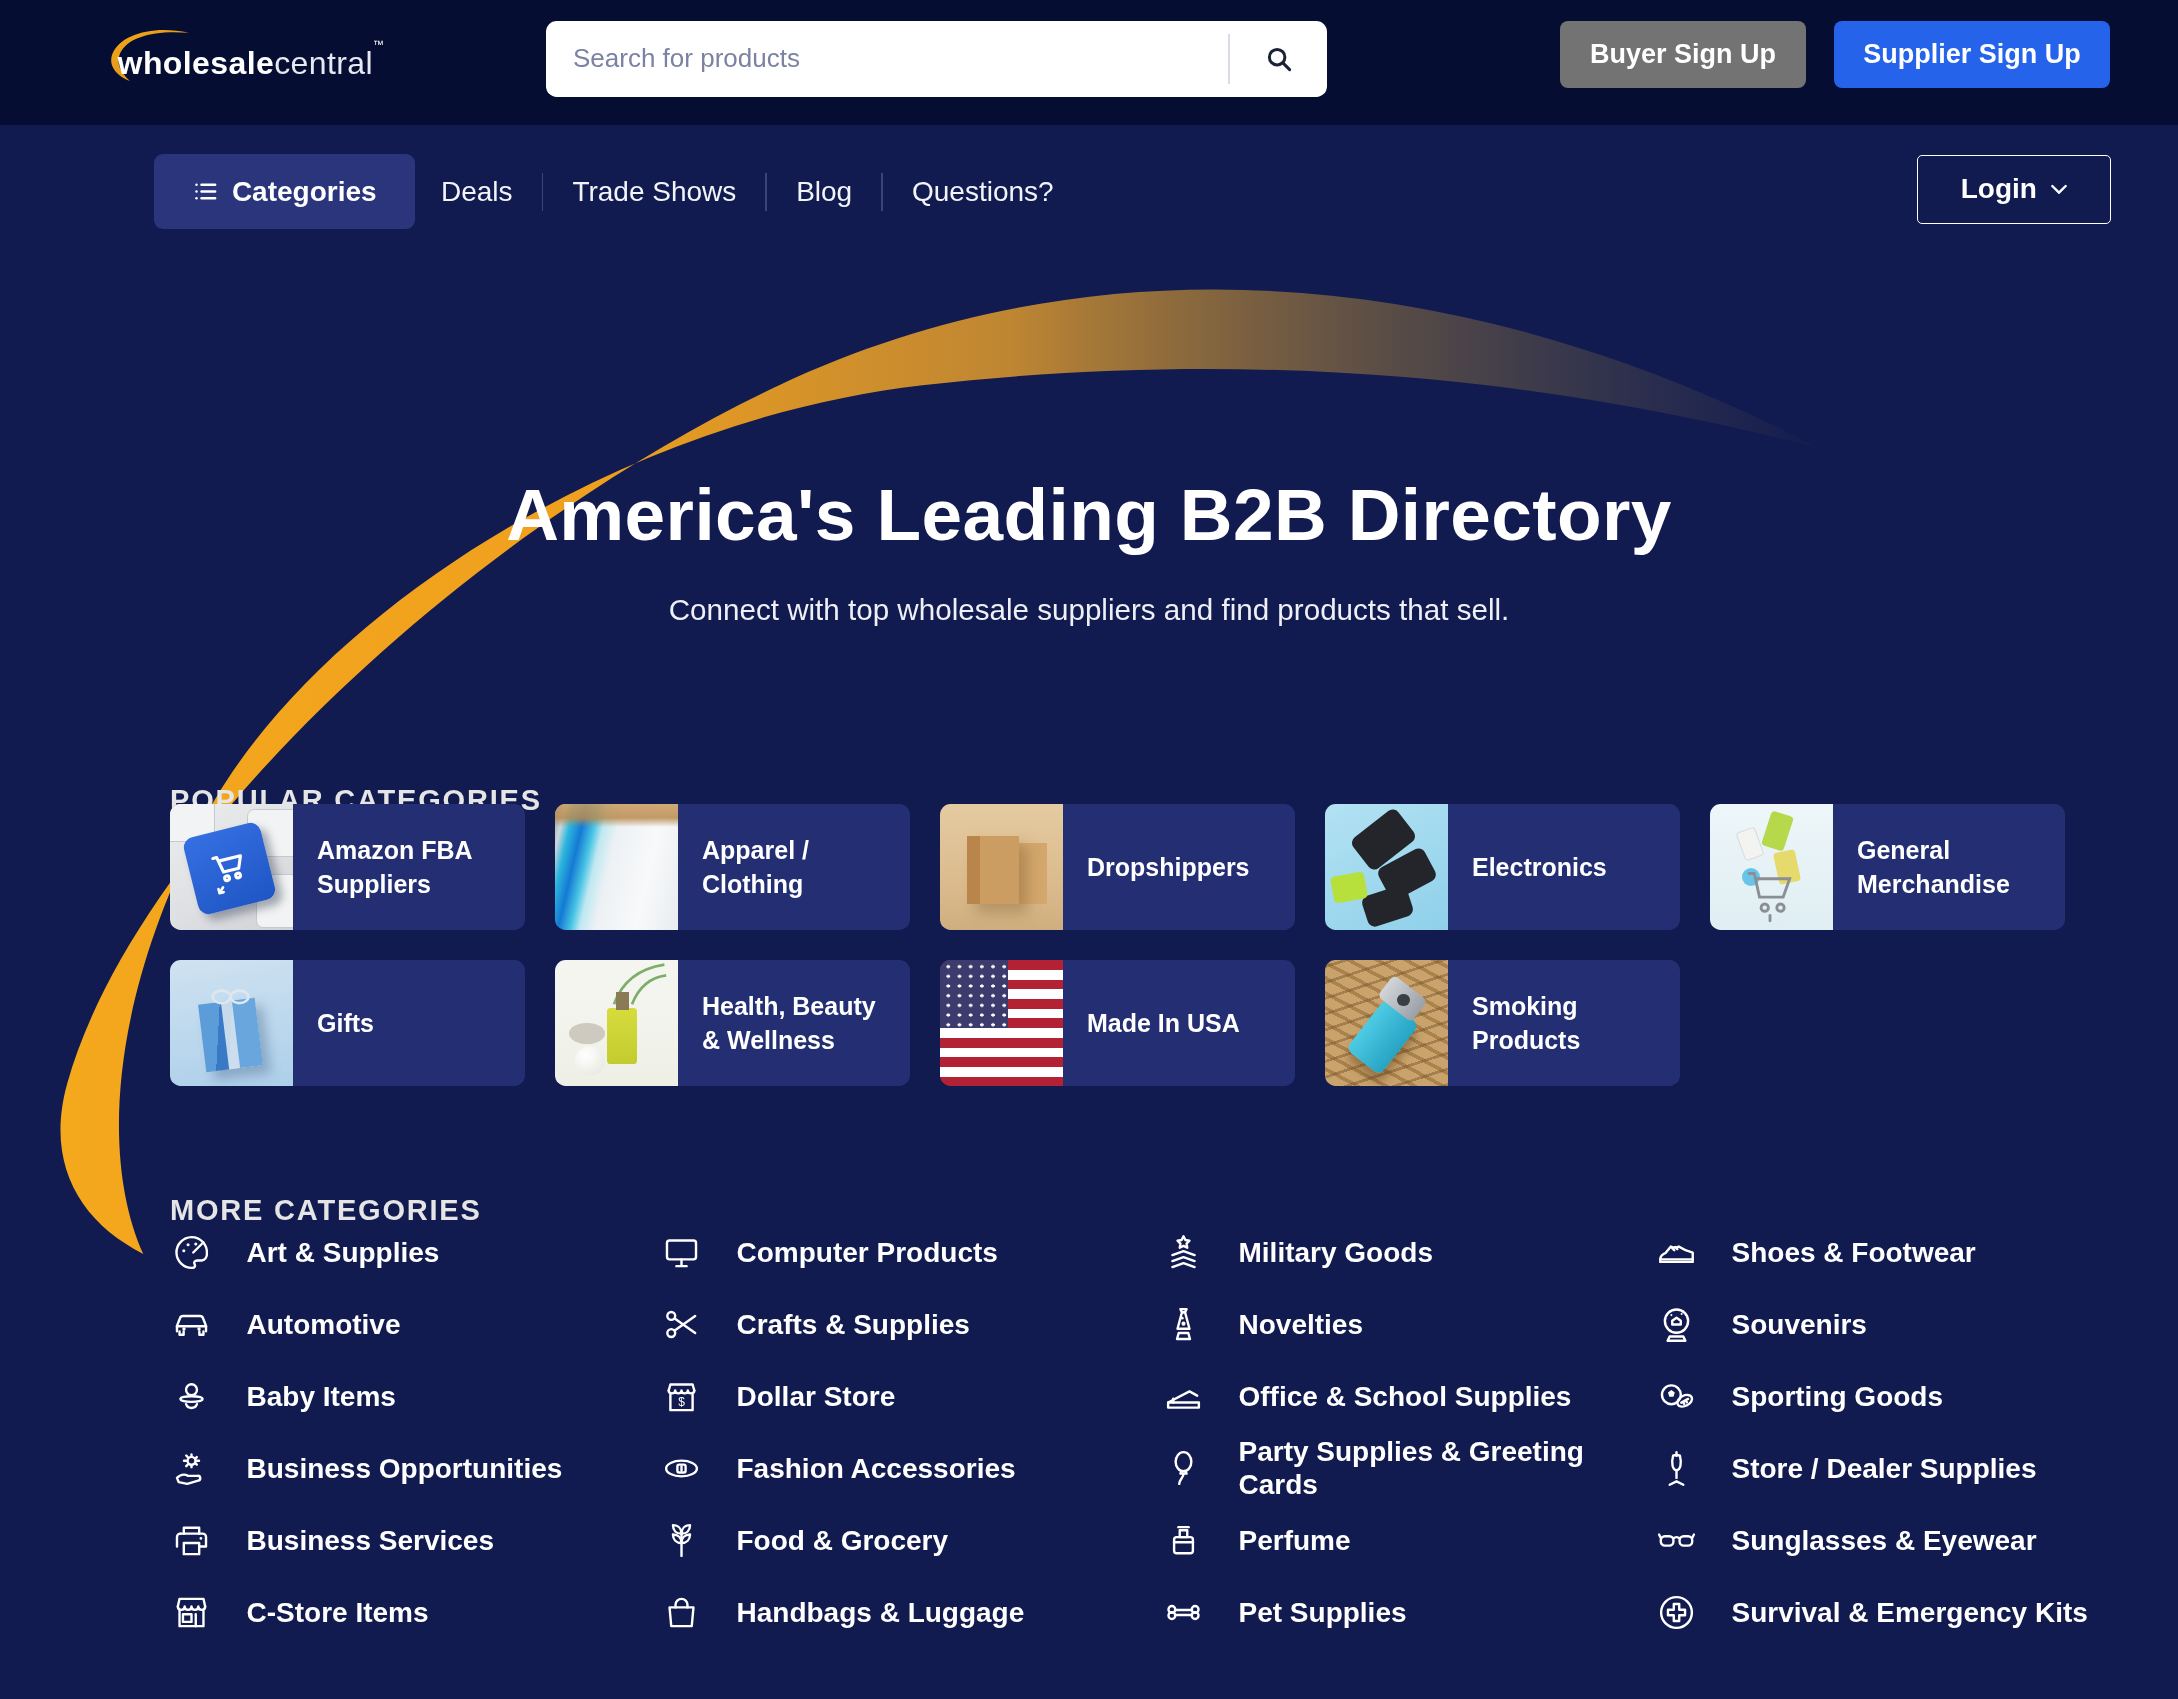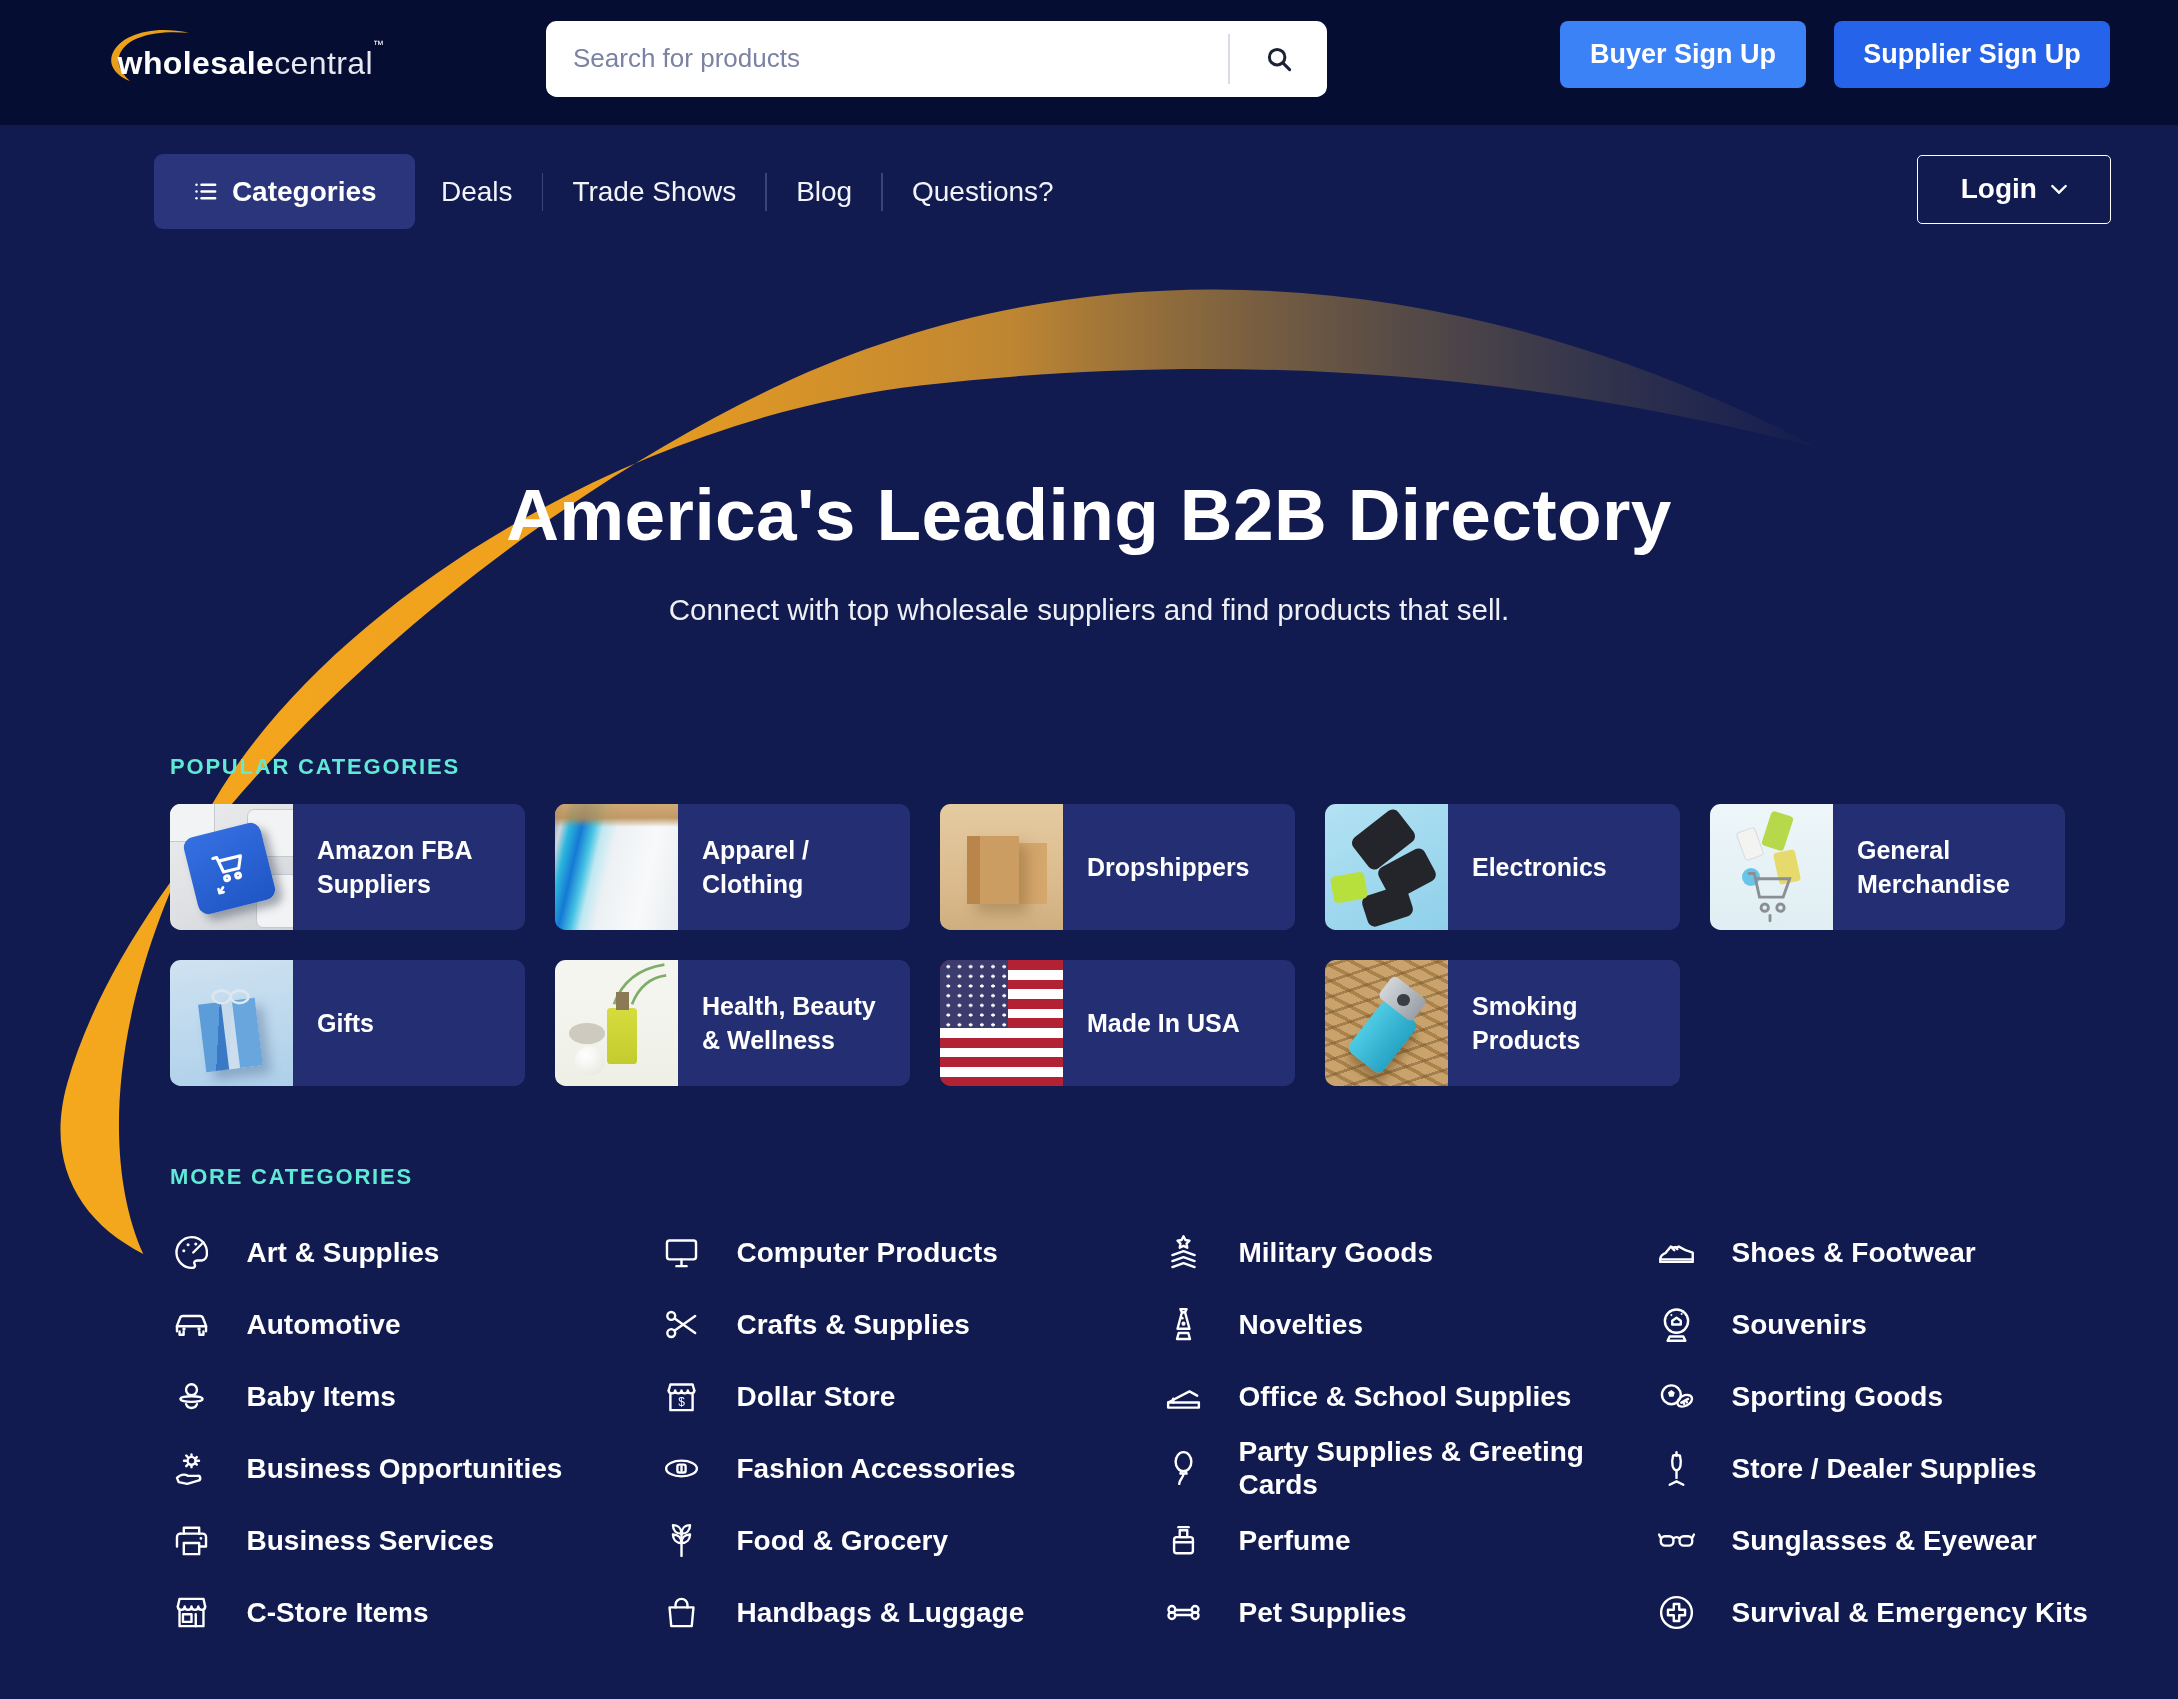--- a/index.html
+++ b/index.html
@@ -19,35 +19,35 @@
   .logo-bold { font-weight:700; color:#ffffff; letter-spacing:0.4px; }
   .logo-light { font-weight:300; color:#e7e9f1; letter-spacing:0.4px; }
   .logo-tm { font-size:10.7px; color:#ffffff; vertical-align:top; position:relative; top:-7.2px; }
   .searchbar { position:absolute; left:546px; top:20.6px; width:781px; height:76px; background:#ffffff; border-radius:10.7px; display:flex; align-items:center; }
   .search-input { flex:1; height:100%; border:none; outline:none; background:transparent; padding:0 27px; font-size:26px; color:#7f1d1d; font-family:"Liberation Sans",sans-serif; }
   .search-input::placeholder { color:#7b82a3; }
   .search-divider { width:1.8px; height:50px; background:#d9dce3; }
   .search-btn { width:97px; height:100%; border:none; background:transparent; display:flex; align-items:center; justify-content:center; cursor:pointer; }
   .hdr-buttons { position:absolute; right:68px; top:20.6px; display:flex; gap:28px; }
   .btn { border:none; border-radius:8px; font-size:27px; font-weight:600; color:#fff; cursor:pointer; font-family:"Liberation Sans",sans-serif; }
-  .btn-buyer { width:246px; height:67px; background:#3b82f6; }
+  .btn-buyer { width:246px; height:67px; background:#737373; }
   .btn-supplier { width:276px; height:67px; background:#2563EB; }
   
   .navrow { position:absolute; top:125px; left:0; width:2178px; height:130px; z-index:4; }
   .btn-categories { position:absolute; left:154px; top:29px; width:261px; height:75px; background:#2A357C; border:none; border-radius:9px; display:flex; align-items:center; justify-content:center; gap:12.5px; color:#fff; font-size:28px; font-weight:600; cursor:pointer; font-family:"Liberation Sans",sans-serif; }
   .navlinks { position:absolute; left:441px; top:29px; height:75px; display:flex; align-items:center; gap:29px; }
   .navlink { font-size:28px; font-weight:500; color:#f2f4f9; cursor:pointer; white-space:nowrap; }
   .navsep { width:1.8px; height:38px; background:#3b4478; }
   .btn-login { position:absolute; right:67px; top:29.6px; width:194px; height:69px; background:transparent; border:1.8px solid #ffffff; border-radius:5px; color:#fff; font-size:28px; font-weight:600; display:flex; align-items:center; justify-content:center; gap:14.3px; cursor:pointer; font-family:"Liberation Sans",sans-serif; }
   
   .swoosh-svg { position:absolute; left:0; top:0; width:2178px; height:1700px; z-index:0; pointer-events:none; }
   .hero-title { position:absolute; left:0; top:473px; width:2178px; text-align:center; font-size:73px; font-weight:600; color:#ffffff; z-index:1; letter-spacing:0.4px; }
   .hero-sub { position:absolute; left:0; top:593px; width:2178px; text-align:center; font-size:29.6px; font-weight:400; color:#eef0f6; z-index:1; }
   
-  .sec-heading { position:absolute; left:170px; font-size:22px; font-weight:600; letter-spacing:1.8px; color:#5eead4; z-index:2; }
+  .sec-heading { position:absolute; left:170px; font-size:29px; font-weight:600; letter-spacing:1.8px; color:#e5e5e5; z-index:2;margin-top:30px; }
   #popular-heading { top:754px; }
   #more-heading { top:1164px; }
   .tilegrid { position:absolute; left:170px; top:804px; width:1899px; display:grid; grid-template-columns:repeat(5,355px); grid-auto-rows:126px; column-gap:30px; row-gap:29.6px; z-index:2; }
   .tile { display:flex; background:#242F73; border-radius:10.7px; overflow:hidden; cursor:pointer; }
   .tile-img { width:123px; height:126px; flex:none; position:relative; overflow:hidden; }
   .tile-label { flex:1; display:flex; align-items:center; padding:0 10.7px 0 24px; font-size:25px; font-weight:600; line-height:34px; color:#ffffff; }
   
   .art-amazon { background:linear-gradient(145deg,#eceded 0%,#dfe0e3 55%,#cfd1d5 100%); }
   .art-amazon .key { position:absolute; left:19.7px; top:25px; width:79px; height:79px; background:linear-gradient(160deg,#3570e2,#1f55c4); border-radius:10.7px; transform:rotate(-14deg); box-shadow:5.4px 7.2px 9px rgba(60,70,90,.45); display:flex; align-items:center; justify-content:center; }
   .art-amazon .kcap { position:absolute; border-radius:7.2px; border:1.8px solid #c6c8cd; background:#f2f3f4; }

